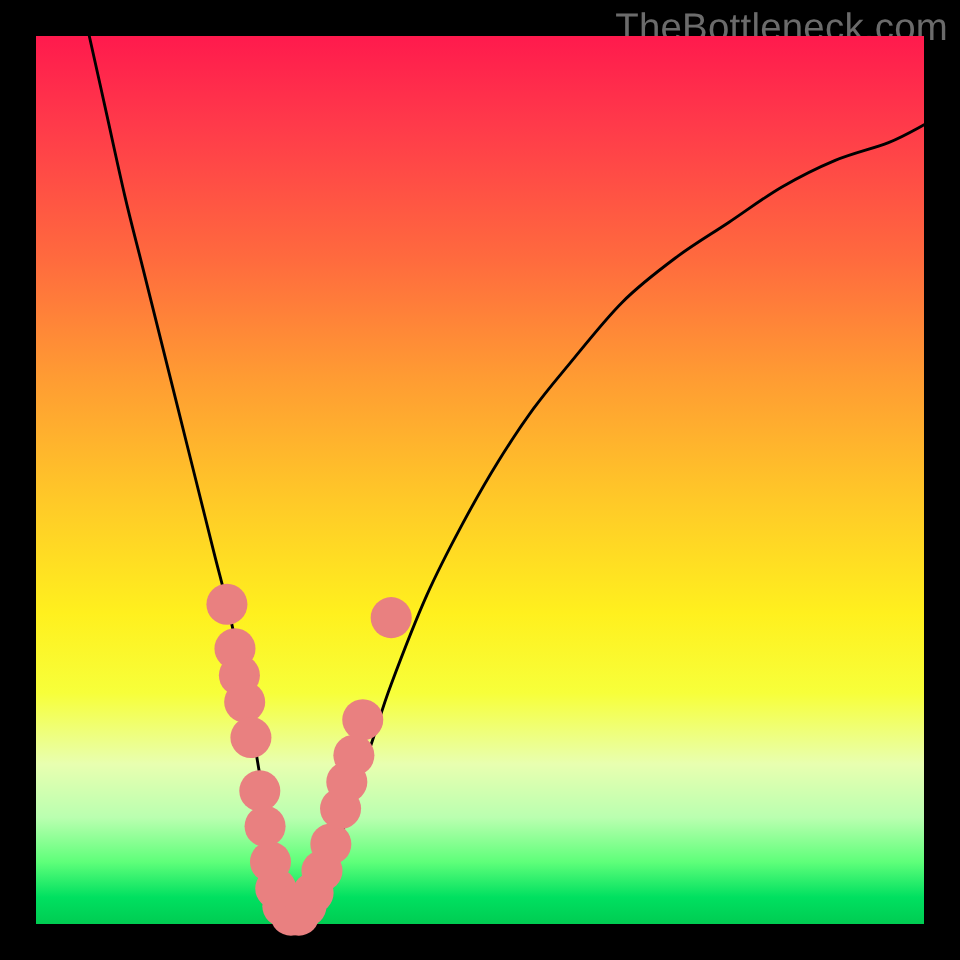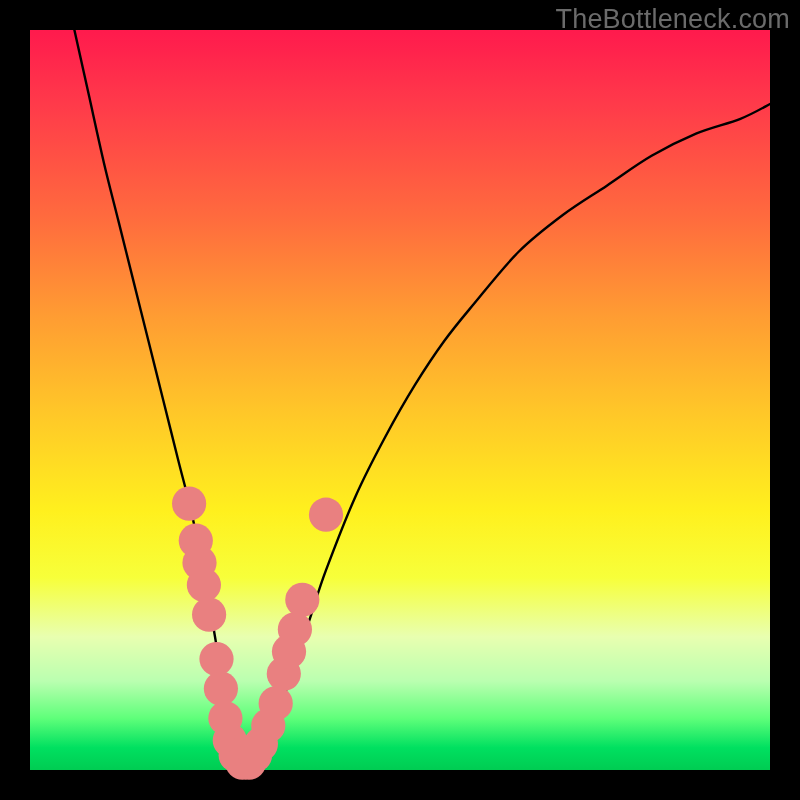--- a/index.html
+++ b/index.html
@@ -39,21 +39,21 @@
       #5fff7a 93%,
       #00e060 97%,
       #00cc52 100%
     );
   }
   .watermark {
     position: absolute;
     top: 4px;
     right: 10px;
     color: #6b6b6b;
-    font-size: 27px;
+    font-size: 32px;
     font-weight: 400;
     letter-spacing: 0.2px;
     user-select: none;
   }
   svg.curve {
     position: absolute;
     left: 0;
     top: 0;
     width: 740px;
     height: 740px;

